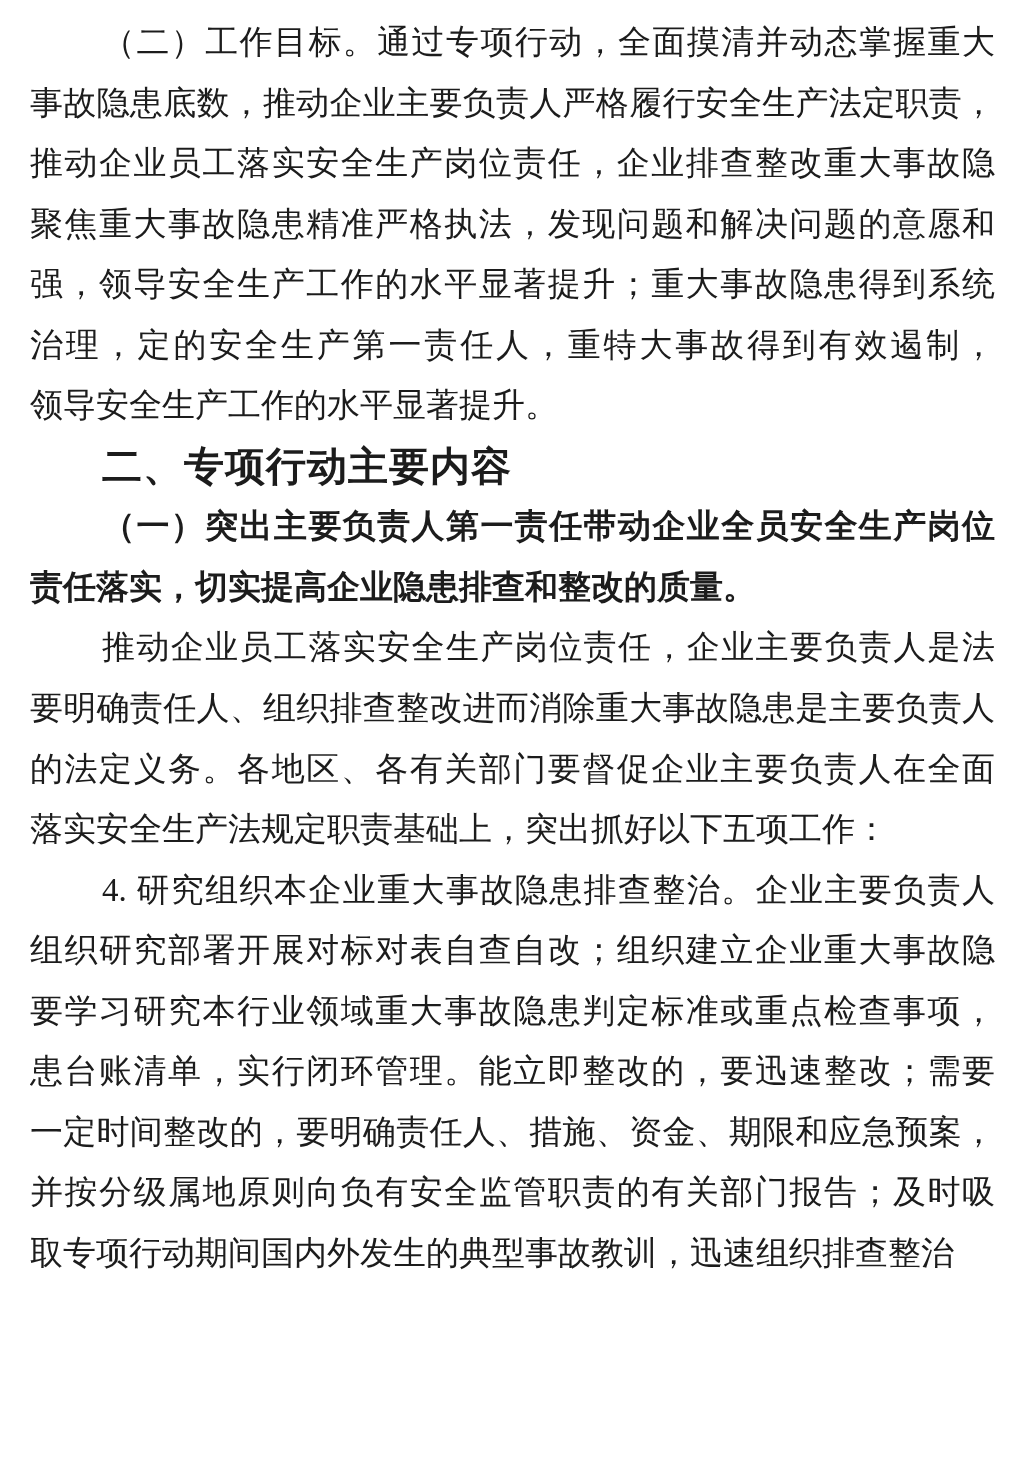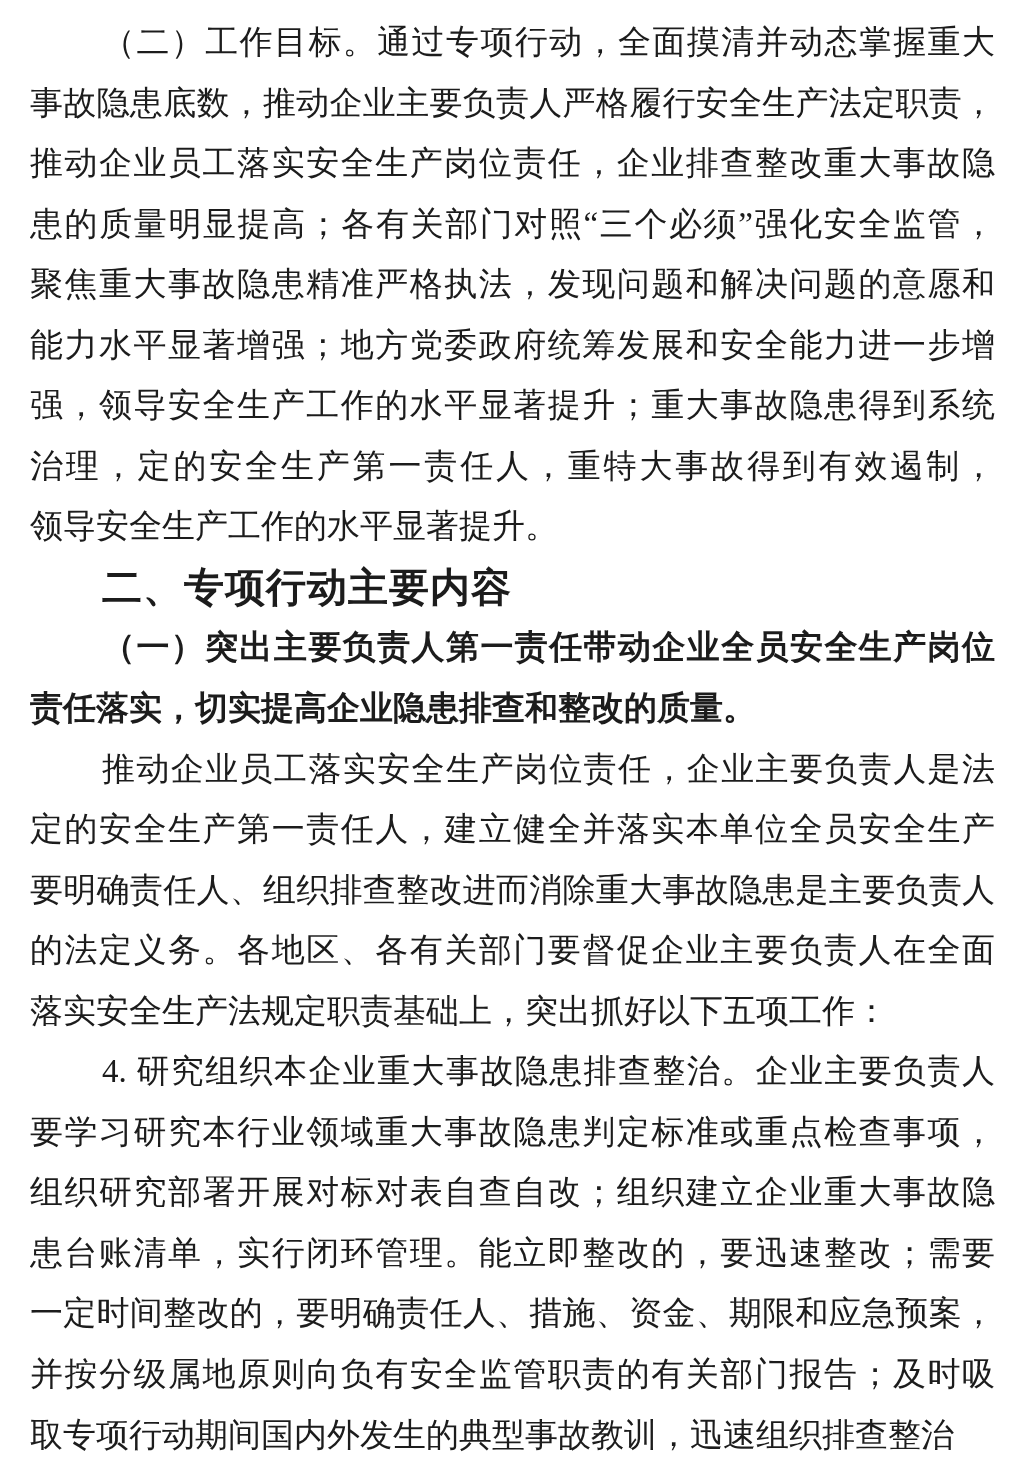--- a/index.html
+++ b/index.html
@@ -52,44 +52,41 @@
 </style>
 </head>
 <body>
 
 <div class="page">
   <div id="doc-body">
       <div>
         <div class="line style-body indent fill">（二）工作目标。通过专项行动，全面摸清并动态掌握重大</div>
         <div class="line style-body fill">事故隐患底数，推动企业主要负责人严格履行安全生产法定职责，</div>
         <div class="line style-body fill">推动企业员工落实安全生产岗位责任，企业排查整改重大事故隐</div>
-        <div class="line style-body fill">患的质量明显提高；各有关部门对照“三个必须”强化安全监管，</div>
         <div class="line style-body fill">聚焦重大事故隐患精准严格执法，发现问题和解决问题的意愿和</div>
-        <div class="line style-body fill">能力水平显著增强；地方党委政府统筹发展和安全能力进一步增</div>
         <div class="line style-body fill">强，领导安全生产工作的水平显著提升；重大事故隐患得到系统</div>
         <div class="line style-body fill">治理，定的安全生产第一责任人，重特大事故得到有效遏制，</div>
         <div class="line style-body">领导安全生产工作的水平显著提升。</div>
       </div>
       <div>
         <div class="line style-heading indent">二、专项行动主要内容</div>
       </div>
       <div>
         <div class="line style-emphasis indent fill">（一）突出主要负责人第一责任带动企业全员安全生产岗位</div>
         <div class="line style-emphasis">责任落实，切实提高企业隐患排查和整改的质量。</div>
       </div>
       <div>
         <div class="line style-body indent fill">推动企业员工落实安全生产岗位责任，企业主要负责人是法</div>
-        <div class="line style-body fill">定的安全生产第一责任人，建立健全并落实本单位全员安全生产</div>
         <div class="line style-body fill">要明确责任人、组织排查整改进而消除重大事故隐患是主要负责人</div>
         <div class="line style-body fill">的法定义务。各地区、各有关部门要督促企业主要负责人在全面</div>
         <div class="line style-body">落实安全生产法规定职责基础上，突出抓好以下五项工作：</div>
       </div>
       <div>
         <div class="line style-body indent fill">4. 研究组织本企业重大事故隐患排查整治。企业主要负责人</div>
+        <div class="line style-body fill">组织研究部署开展对标对表自查自改；组织建立企业重大事故隐</div>
         <div class="line style-body fill">要学习研究本行业领域重大事故隐患判定标准或重点检查事项，</div>
-        <div class="line style-body fill">组织研究部署开展对标对表自查自改；组织建立企业重大事故隐</div>
         <div class="line style-body fill">患台账清单，实行闭环管理。能立即整改的，要迅速整改；需要</div>
         <div class="line style-body fill">一定时间整改的，要明确责任人、措施、资金、期限和应急预案，</div>
         <div class="line style-body fill">并按分级属地原则向负有安全监管职责的有关部门报告；及时吸</div>
         <div class="line style-body">取专项行动期间国内外发生的典型事故教训，迅速组织排查整治</div>
       </div>
     </div>
 </div>
 
 </body></html>

